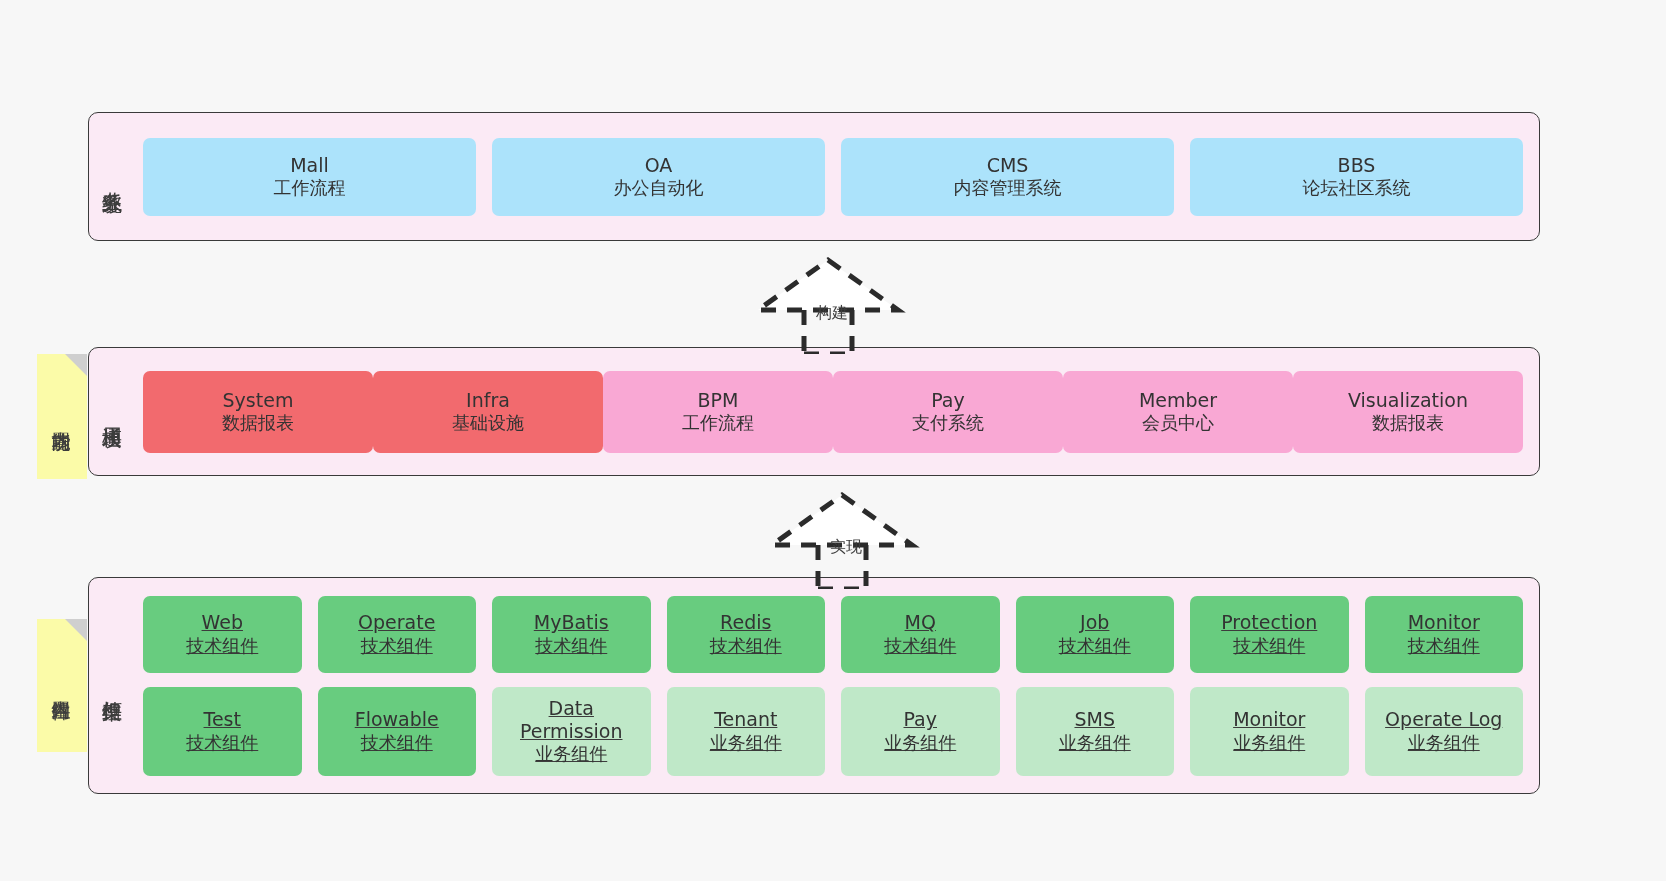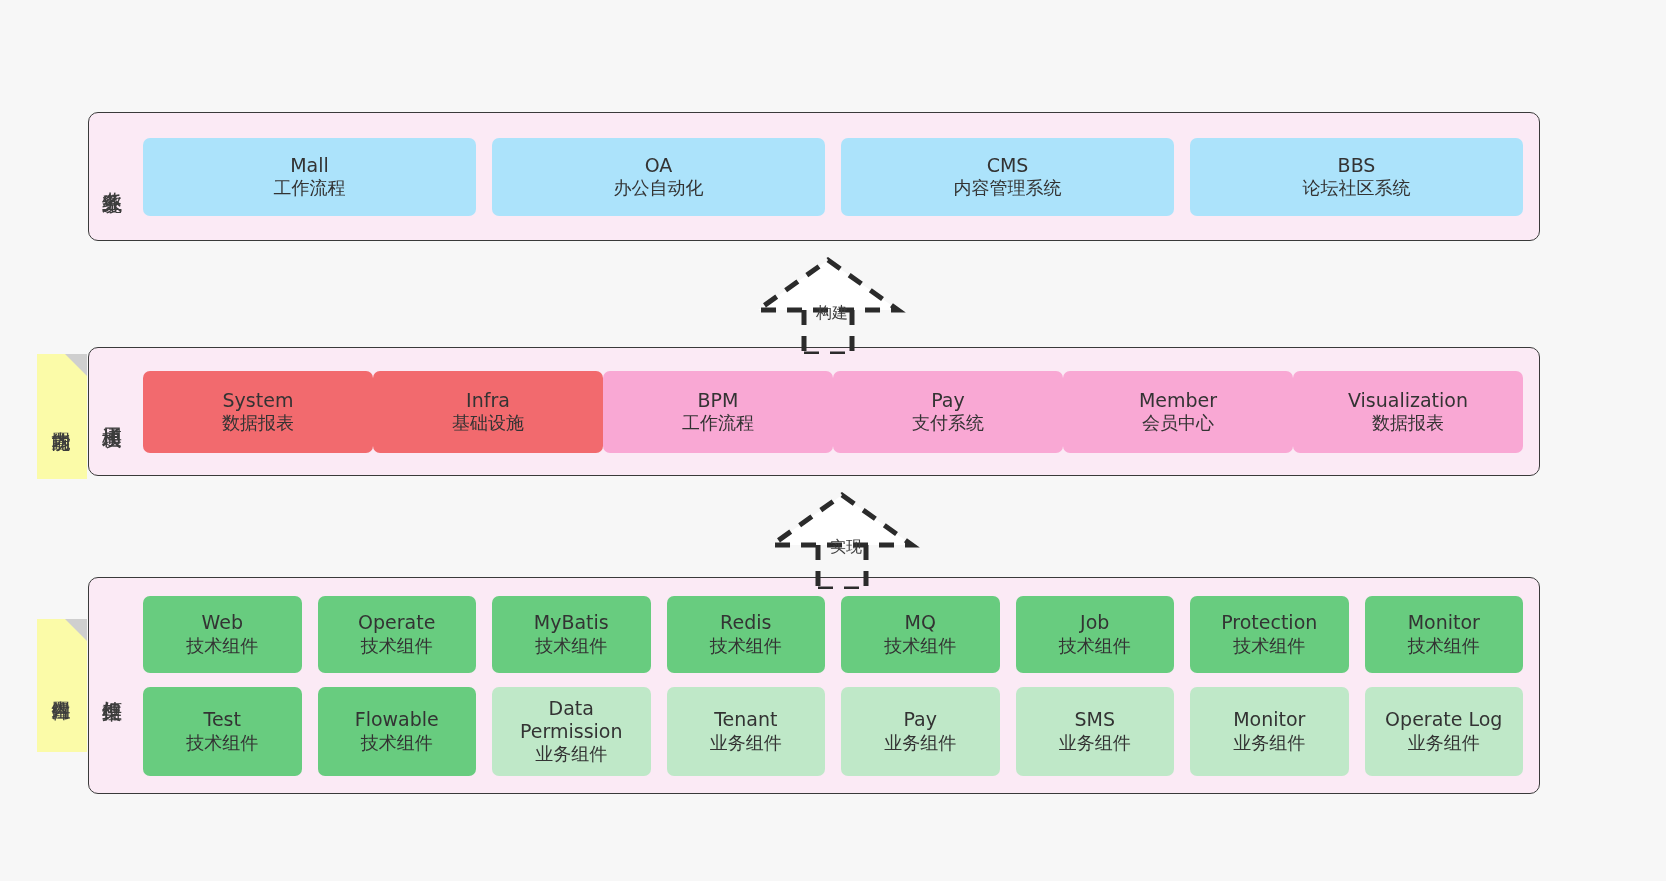--- a/index.html
+++ b/index.html
@@ -119,20 +119,21 @@
     flex-direction: column;
     justify-content: center;
     padding: 0 16px 0 8px;
     gap: 14px;
   }
   .grid-row {
     display: flex;
     width: 100%;
     gap: 16px;
     align-items: flex-start;
+    text-decoration: underline;
   }
   .grid-row .node {
     flex: 1 1 0;
     height: 77px;
   }
   .g-strong { background: #68cc7f; }
   .g-light  { background: #bfe8c8; }
   .grid-row.row-two .node { height: 89px; }
 
   

